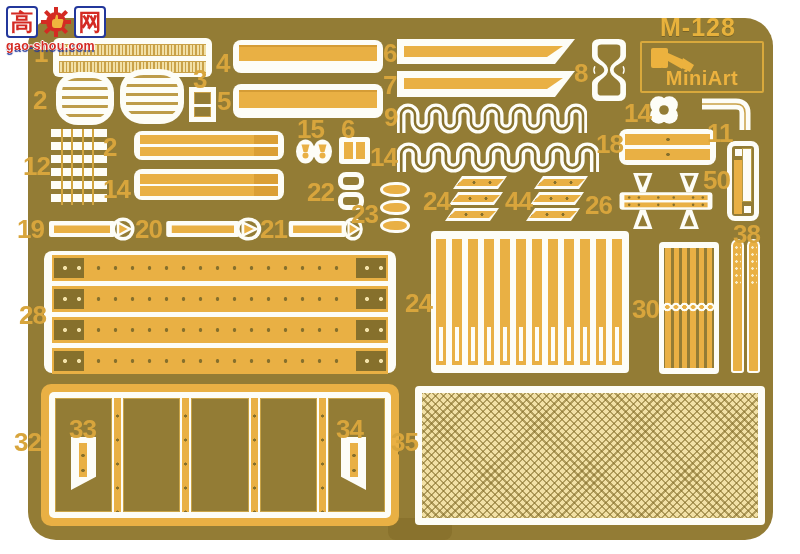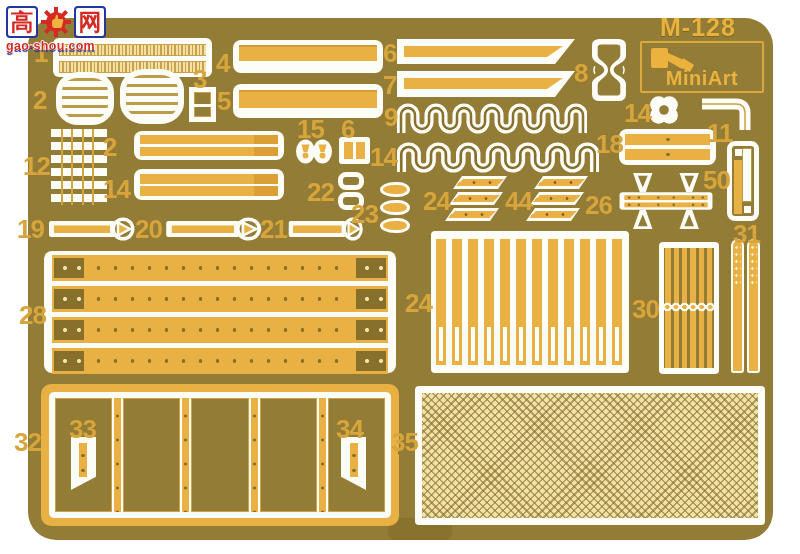--- a/index.html
+++ b/index.html
@@ -359,21 +359,21 @@
   <span class="num" style="left:260px;top:216px">21</span>
   <span class="num" style="left:307px;top:179px">22</span>
   <span class="num" style="left:351px;top:201px">23</span>
   <span class="num" style="left:423px;top:188px">24</span>
   <span class="num" style="left:505px;top:188px">44</span>
   <span class="num" style="left:585px;top:192px">26</span>
   <span class="num" style="left:703px;top:167px">50</span>
   <span class="num" style="left:19px;top:302px">28</span>
   <span class="num" style="left:405px;top:290px">24</span>
   <span class="num" style="left:632px;top:296px">30</span>
-  <span class="num" style="left:733px;top:221px">31</span>
+  <span class="num" style="left:733px;top:221px">38</span>
   <span class="num" style="left:14px;top:429px">32</span>
   <span class="num" style="left:69px;top:416px">33</span>
   <span class="num" style="left:336px;top:416px">34</span>
   <span class="num" style="left:391px;top:429px">35</span>
 
   <div class="wm">
     <div class="wm-row">
       <span class="wm-char">高</span>
       <svg width="32" height="32" viewBox="0 0 32 32">
         <g fill="#d42a23">

